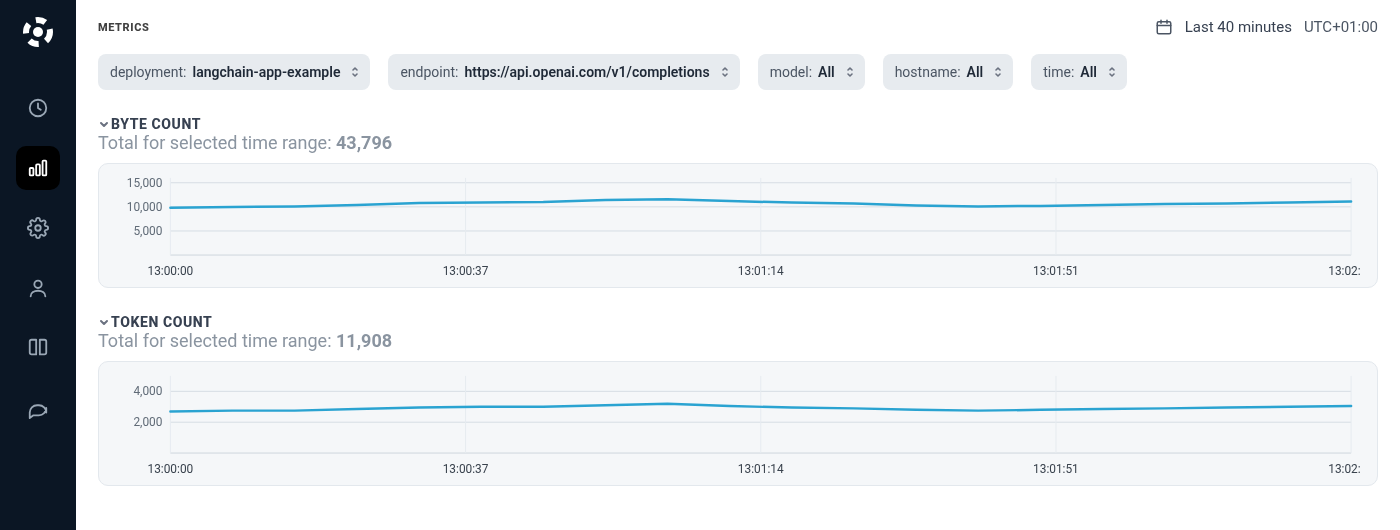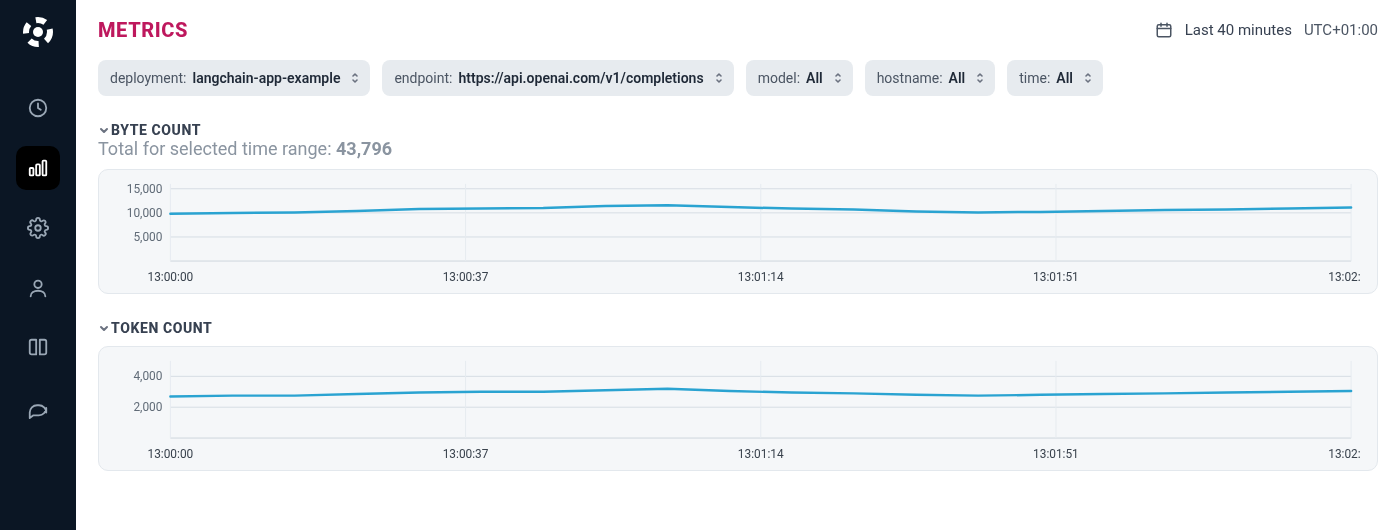--- a/index.html
+++ b/index.html
@@ -40,43 +40,43 @@
     color: #ffffff;
   }
   .sidebar .nav-item svg { width: 22px; height: 22px; }
 
   .main { flex: 1; padding: 18px 22px 0 22px; overflow: hidden; }
 
   .topbar { display: flex; align-items: center; }
   .topbar .brand {
     font-weight: 800;
     letter-spacing: 0.6px;
-    font-size: 20px;
-    color: #be185d;
+    font-size: 11px;
+    color: #404040;
     margin-right: 42px;
   }
   .tabs { display: flex; gap: 24px; align-items: center; }
   .tab {
     font-size: 16px;
     color: #6b7280;
     cursor: pointer;
     padding: 6px 12px;
     border-radius: 8px;
   }
   .tab.active {
     background: #4a5563;
     color: #ffffff;
     font-weight: 600;
   }
 
   .top-right { margin-left: auto; display: flex; align-items: center; gap: 12px; color: #374151; font-size: 15px; }
   .top-right .icon { color: #4b5563; display: inline-flex; }
   .top-right .tz { color: #4b5563; }
 
-  .filters { display: flex; gap: 12px; margin-top: 18px; flex-wrap: wrap; }
+  .filters { display: flex; gap: 18px; margin-top: 18px; flex-wrap: wrap; }
   .filter {
     background: #e7ebef;
     border-radius: 8px;
     padding: 10px 30px 10px 12px;
     font-size: 14px;
     color: #1f2937;
     position: relative;
     cursor: pointer;
     display: flex;
     align-items: center;
@@ -271,20 +271,24 @@
 
     <div class="section">
       <div class="section-header">
         <span class="chev">
           <svg width="12" height="12" viewBox="0 0 12 12" fill="none" stroke="currentColor" stroke-width="2" stroke-linecap="round" stroke-linejoin="round">
               <path d="M3 5l3 3 3-3"></path>
             </svg>
         </span>
         <span class="section-title">TOKEN COUNT</span>
       </div>
+      <div class="section-sub">
+        <span>Total for selected time range:</span>
+        <span class="total">11,908</span>
+      </div>
       <div class="chart-card">
         <svg class="chart-svg" id="chart-token" viewBox="0 0 1260 110" preserveAspectRatio="none">
             <line x1="56" x2="1250" y1="52.8" y2="52.8" class="grid"></line>
             <text x="48" y="56.8" class="y-tick">2,000</text>
             <line x1="56" x2="1250" y1="21.599999999999994" y2="21.599999999999994" class="grid"></line>
             <text x="48" y="25.599999999999994" class="y-tick">4,000</text>
             <line x1="56" x2="1250" y1="84" y2="84" class="baseline"></line>
             <line x1="56" x2="56" y1="6" y2="84" class="vgrid"></line>
             <text x="56" y="104" class="x-tick">13:00:00</text>
             <line x1="354.5" x2="354.5" y1="6" y2="84" class="vgrid"></line>

